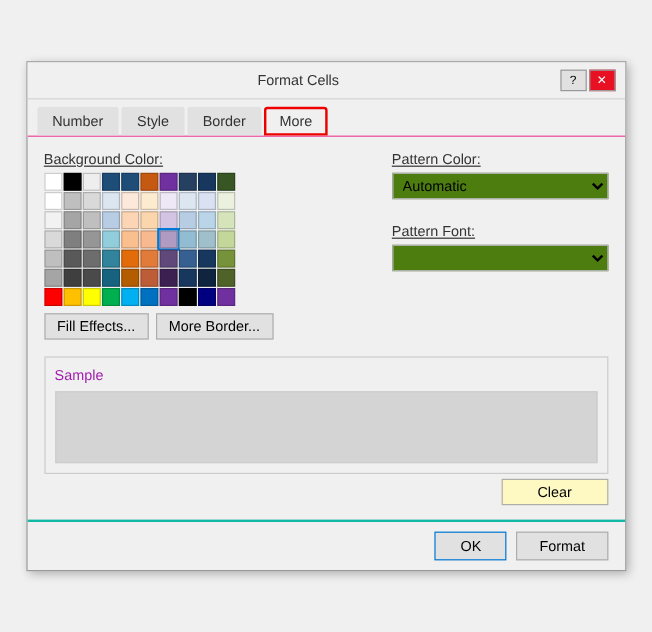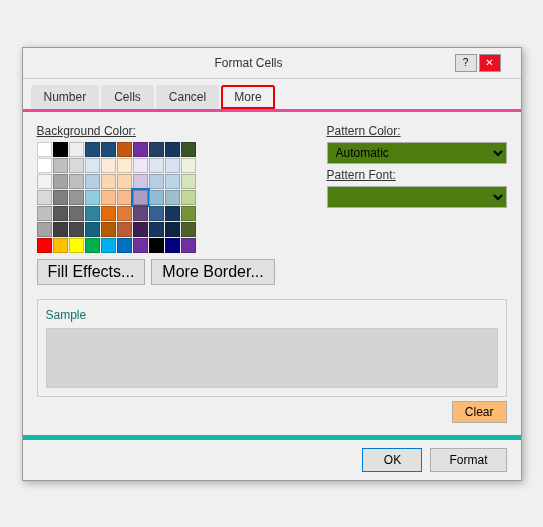--- a/index.html
+++ b/index.html
@@ -18,21 +18,21 @@
       background: #f0f0f0;
       border: 1px solid #999;
       box-shadow: 2px 2px 8px rgba(0,0,0,0.3);
     }
     .title-bar {
       background: #f0f0f0;
       border-bottom: 1px solid #ccc;
       display: flex;
       align-items: center;
       justify-content: space-between;
-      padding: 6px 20px;
+      padding: 6px 8px;
     }
     .title-bar-text {
       flex: 1;
       text-align: center;
       font-size: 12px;
       color: #333;
     }
     .title-bar-buttons {
       display: flex;
       gap: 2px;
@@ -50,21 +50,21 @@
     }
     .title-btn.close {
       background: #e81123;
       color: white;
     }
     .title-btn.help {
       background: #e1e1e1;
     }
     .tabs-row {
       display: flex;
-      border-bottom: 3px solid #ec4899;
+      border-bottom: 1px solid #ec4899;
       padding: 6px 8px 0 8px;
       background: #f0f0f0;
     }
     .tab {
       padding: 4px 12px;
       border: 1px solid transparent;
       cursor: pointer;
       margin-right: 2px;
       background: #e1e1e1;
       border-radius: 3px 3px 0 0;
@@ -131,55 +131,55 @@
     .buttons-row {
       display: flex;
       gap: 6px;
       margin-top: 4px;
     }
     .action-btn {
       padding: 3px 10px;
       border: 1px solid #adadad;
       background: #e1e1e1;
       cursor: pointer;
-      font-size: 16px;
+      font-size: 12px;
       text-align: center;
     }
     .pattern-section {
-      margin-bottom: 4px;
+      margin-bottom: 20px;
     }
     .pattern-select {
       width: 100%;
       padding: 2px 4px;
       border: 1px solid #adadad;
       background: #4d7c0f;
       font-size: 12px;
       cursor: pointer;
     }
     .sample-section {
       margin-top: 14px;
       border: 1px solid #ccc;
       padding: 8px;
     }
     .sample-label {
       font-size: 12px;
-      color: #0f766e;
+      color: #a21caf;
       margin-bottom: 6px;
     }
     .sample-box {
       background: #d4d4d4;
       height: 60px;
       border: 1px solid #ccc;
     }
     .bottom-row {
       display: flex;
       justify-content: flex-end;
       align-items: center;
       padding: 8px 14px;
-      border-top: 5px solid #14b8a6;
+      border-top: 2px solid #14b8a6;
       gap: 8px;
     }
     .bottom-btn {
       padding: 4px 18px;
       border: 1px solid #adadad;
       background: #e1e1e1;
       cursor: pointer;
       font-size: 12px;
       min-width: 60px;
       text-align: center;
@@ -187,44 +187,44 @@
     .bottom-btn.ok {
       background: #e1e1e1;
       border: 1px solid #0078d4;
     }
     .clear-area {
       display: flex;
       justify-content: flex-end;
       padding: 4px 0 0 0;
     }
     .clear-btn {
-      padding: 3px 12px;
-      border: 1px solid #adadad;
-      background: #fdba74;
+      padding: 3px 29px;
+      border: 1px solid #adadad;
+      background: #fef9c3;
       cursor: pointer;
       font-size: 12px;
     }
   </style>
 </head>
 <body>
 
 <div class="dialog">
 
   <div class="title-bar">
     <div class="title-bar-text">Format Cells</div>
     <div class="title-bar-buttons">
       <button class="title-btn help">?</button>
       <button class="title-btn close">✕</button>
     </div>
   </div>
 
   <div class="tabs-row">
     <div class="tab">Number</div>
-    <div class="tab">Cells</div>
-    <div class="tab">Cancel</div>
+    <div class="tab">Style</div>
+    <div class="tab">Border</div>
     <div class="tab active">More</div>
   </div>
 
   <div class="dialog-body">
     <div class="two-col">
 
       <div class="left-col">
         <div class="section-label">Background Color:</div>
 
         

